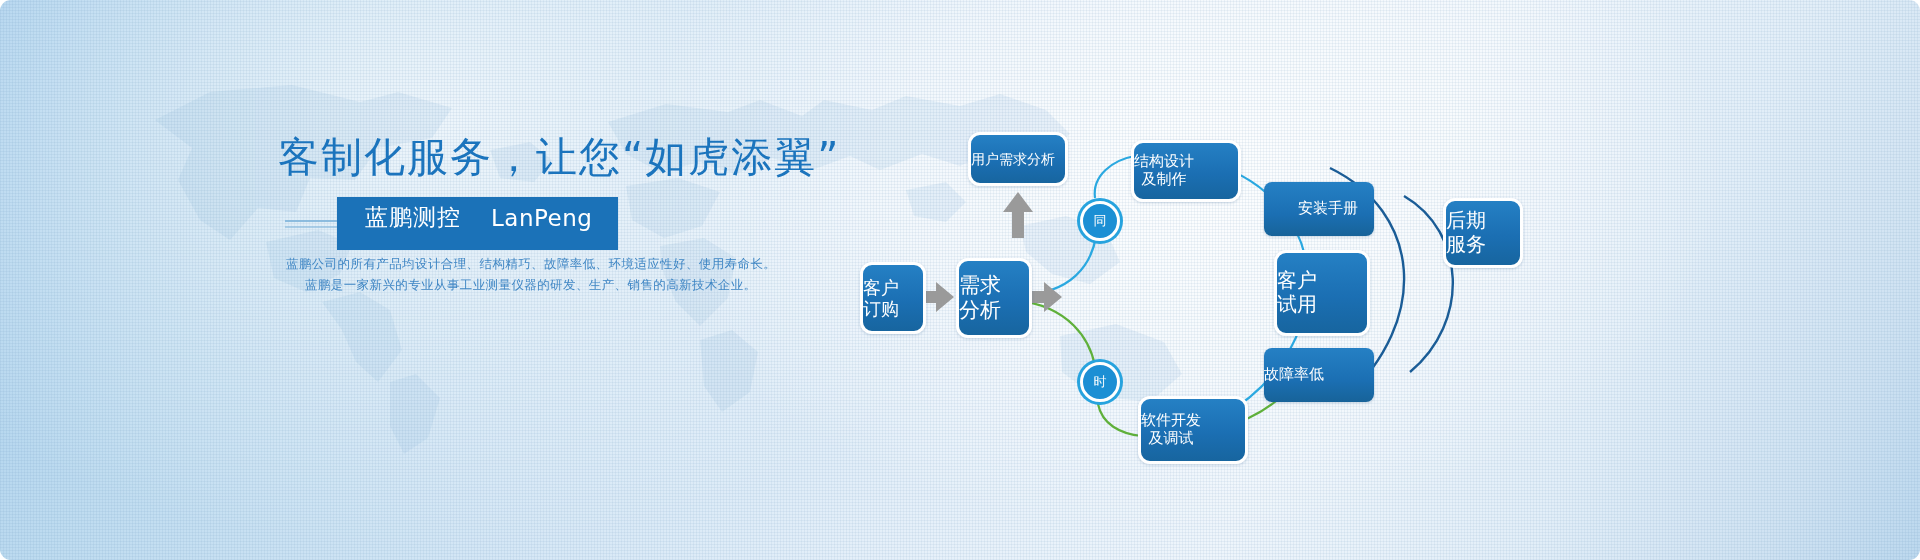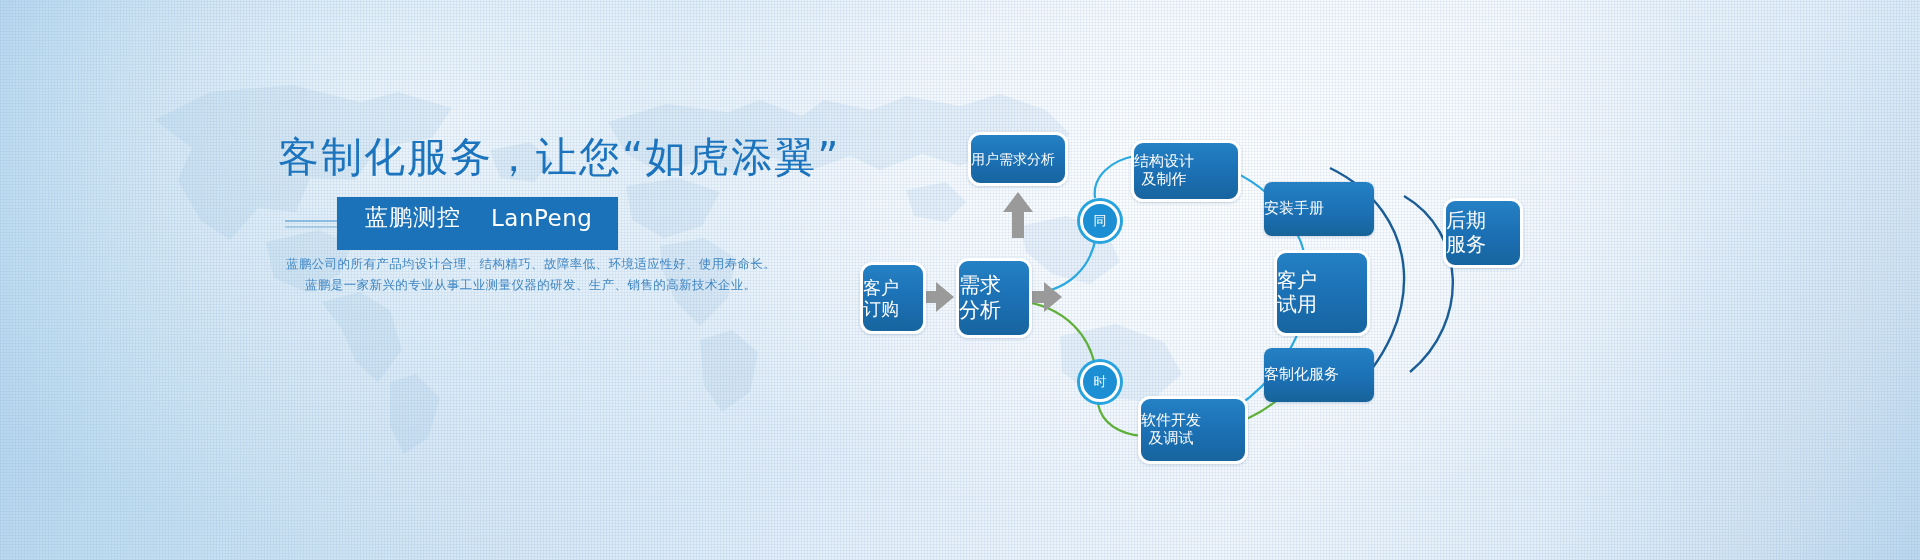--- a/index.html
+++ b/index.html
@@ -9,20 +9,21 @@
     font-family:"DejaVu Sans","Liberation Sans",sans-serif;
   }
 
   
   .stage{
     position:relative;width:1920px;height:560px;overflow:hidden;
     background:
       radial-gradient(ellipse 780px 520px at 1180px 170px, rgba(255,255,255,.92) 0%, rgba(255,255,255,.55) 38%, rgba(255,255,255,0) 70%),
       radial-gradient(ellipse 900px 600px at 430px 120px, rgba(255,255,255,.70) 0%, rgba(255,255,255,.25) 45%, rgba(255,255,255,0) 72%),
       linear-gradient(118deg,#a8cfec 0%, #bfdcf0 16%, #d3e6f5 34%, #e4eff9 52%, #eef5fb 68%, #e2eef8 82%, #cfe2f2 93%, #bcd8ee 100%);
+    border-radius: 11px;
   }
   
   .texture{
     position:absolute;inset:0;pointer-events:none;
     background-image:
       repeating-linear-gradient(0deg, rgba(70,120,165,.10) 0 1px, rgba(0,0,0,0) 1px 3px),
       repeating-linear-gradient(90deg, rgba(70,120,165,.10) 0 1px, rgba(0,0,0,0) 1px 3px);
     opacity:.75;
   }
   
@@ -194,33 +195,33 @@
       </div>
     </div>
 
     <div class="node" style="left:1138px;top:396px;width:110px;height:68px;font-size:15px;">
       <div>
         <span>软件开发</span>
         <span>及调试</span>
       </div>
     </div>
 
-    <div class="node flat" style="left:1264px;top:182px;width:110px;height:54px;font-size:15px;">
+    <div class="node flat" style="left:1264px;top:182px;width:110px;height:54px;font-size:15px;padding-left:34px;">
       <span>安装手册</span>
     </div>
 
     <div class="node" style="left:1274px;top:250px;width:96px;height:86px;font-size:20px;">
       <div>
         <span>客户</span>
         <span>试用</span>
       </div>
     </div>
 
     <div class="node flat" style="left:1264px;top:348px;width:110px;height:54px;font-size:15px;">
-      <span>客制化服务</span>
+      <span>故障率低</span>
     </div>
 
     <div class="node" style="left:1443px;top:198px;width:80px;height:70px;font-size:20px;">
       <div>
         <span>后期</span>
         <span>服务</span>
       </div>
     </div>
 
     <div class="badge" style="left:1080px;top:201px;">

